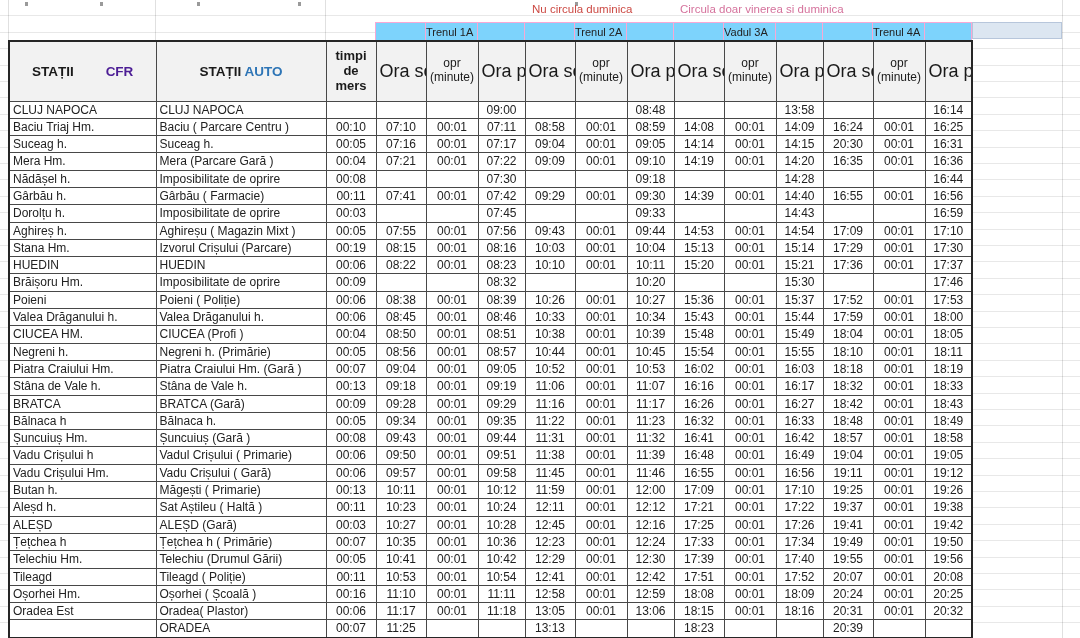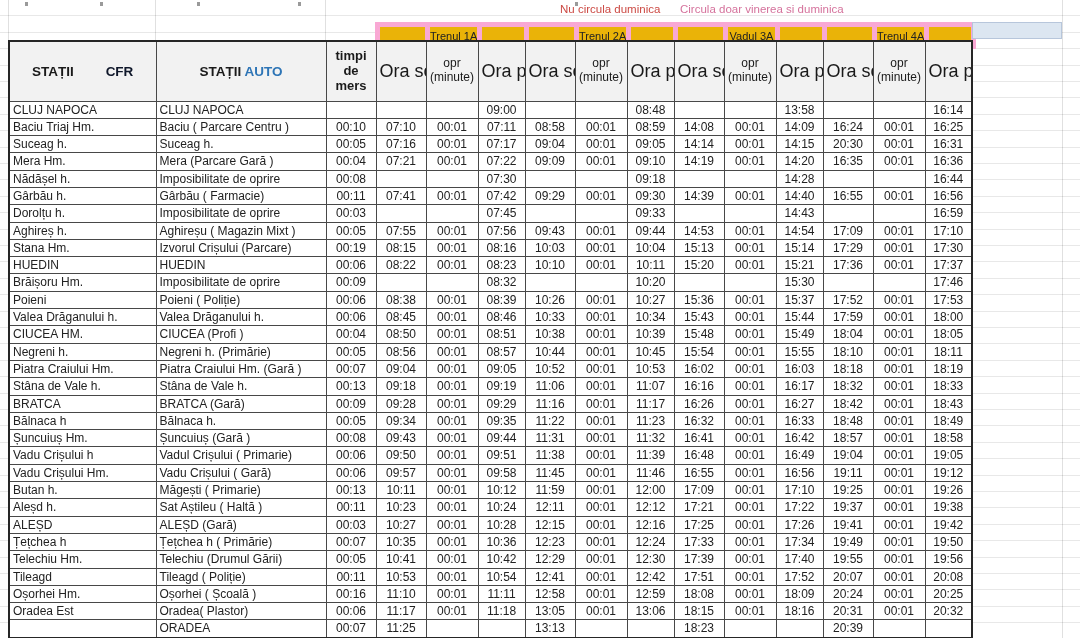--- a/index.html
+++ b/index.html
@@ -18,22 +18,22 @@
   .vline{position:absolute;width:1px;background:rgba(0,0,0,0.12);}
   .frag{position:absolute;width:3px;height:4px;background:#9a9a9a;top:2px;}
 
   .note{position:absolute;top:3px;font-size:11.5px;white-space:nowrap;}
 
   
   table.trenul{
     position:absolute;left:375px;top:22px;border-collapse:collapse;table-layout:fixed;width:596px;
   }
   table.trenul td{
-    border:5px solid #f9a8d4;height:17px;font-size:11px;text-align:center;
-    background:#eab308;white-space:nowrap;overflow:hidden;padding:0;color:#222;
+    border:1px solid #f9a8d4;height:17px;font-size:11px;
+    background:#7dd3fc;white-space:nowrap;overflow:hidden;padding:0;color:#222;
   }
   .bluecell{
     position:absolute;left:972px;top:22px;width:90px;height:17px;
     background:#dce6f1;border:1px solid #b7c6db;box-sizing:border-box;
   }
 
   
   table.main{
     position:absolute;left:8px;top:40px;border-collapse:collapse;table-layout:fixed;width:963px;
     border:2px solid #262626;background:#fff;
@@ -42,42 +42,42 @@
     border:1px solid #484848;padding:0 3px;white-space:nowrap;overflow:hidden;
     box-sizing:border-box;background:#fff;
   }
   table.main thead th{
     background:#f2f2f2;height:60px;text-align:center;vertical-align:middle;
     font-weight:bold;font-size:13.5px;color:#1a1a1a;
   }
   table.main thead th.small{font-weight:normal;font-size:18px;}
   table.main thead th.opr{font-weight:normal;font-size:12px;white-space:pre-line;line-height:1.15;}
   table.main thead th.timpi{font-size:13px;white-space:pre-line;line-height:1.15;}
-  .red{color:#0f172a;margin-left:28px;}
+  .red{color:#4c1d95;margin-left:28px;}
   .blue{color:#2e75b6;}
   table.main tbody td{height:16.4px;font-size:12px;line-height:16.3px;color:#222;}
   td.c-name{text-align:left;}
   td.c-time{text-align:center;color:#333;}
 </style>
 </head>
 <body>
 
 <div class="sheet"></div>
 
 <div class="vline" style="left:1062px;top:0;height:638px;"></div>
 <div class="vline" style="left:8px;top:0;height:40px;"></div>
 <div class="vline" style="left:155px;top:0;height:40px;"></div>
 <div class="vline" style="left:325px;top:0;height:40px;"></div>
 <div class="frag" style="left:25px;"></div>
 <div class="frag" style="left:100px;"></div>
 <div class="frag" style="left:197px;"></div>
 <div class="frag" style="left:298px;"></div>
 <div class="frag" style="left:575px;"></div>
 
-<span class="note" style="left: 560px; color: rgb(204, 74, 68);">Nu circula duminica</span>
+<span class="note" style="left: 532px; color: rgb(204, 74, 68);">Nu circula duminica</span>
 <span class="note" style="left: 680px; color: rgb(213, 114, 156);">Circula doar vinerea si duminica</span>
 
 <table class="trenul">
   <colgroup>
     <col style="width:50px">
       <col style="width:52px">
       <col style="width:47px">
     <col style="width:50px">
       <col style="width:52px">
       <col style="width:47px">
@@ -565,21 +565,21 @@
         <td class="c-time">00:01</td>
         <td class="c-time">19:38</td>
       </tr>
       <tr>
         <td class="c-name">ALEȘD</td>
         <td class="c-name">ALEȘD (Gară)</td>
         <td class="c-time">00:03</td>
         <td class="c-time">10:27</td>
         <td class="c-time">00:01</td>
         <td class="c-time">10:28</td>
-        <td class="c-time">12:15</td>
+        <td class="c-time">12:45</td>
         <td class="c-time">00:01</td>
         <td class="c-time">12:16</td>
         <td class="c-time">17:25</td>
         <td class="c-time">00:01</td>
         <td class="c-time">17:26</td>
         <td class="c-time">19:41</td>
         <td class="c-time">00:01</td>
         <td class="c-time">19:42</td>
       </tr>
       <tr>

